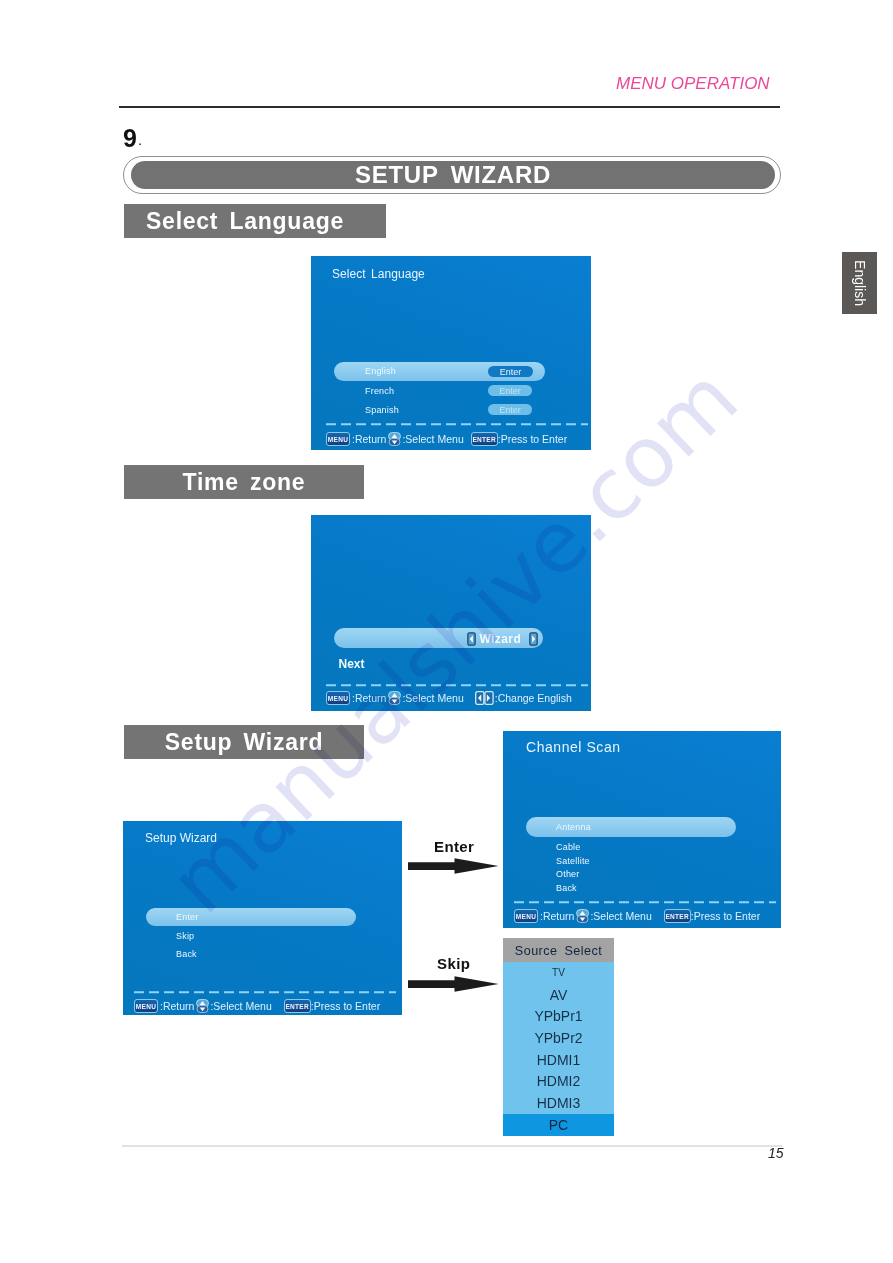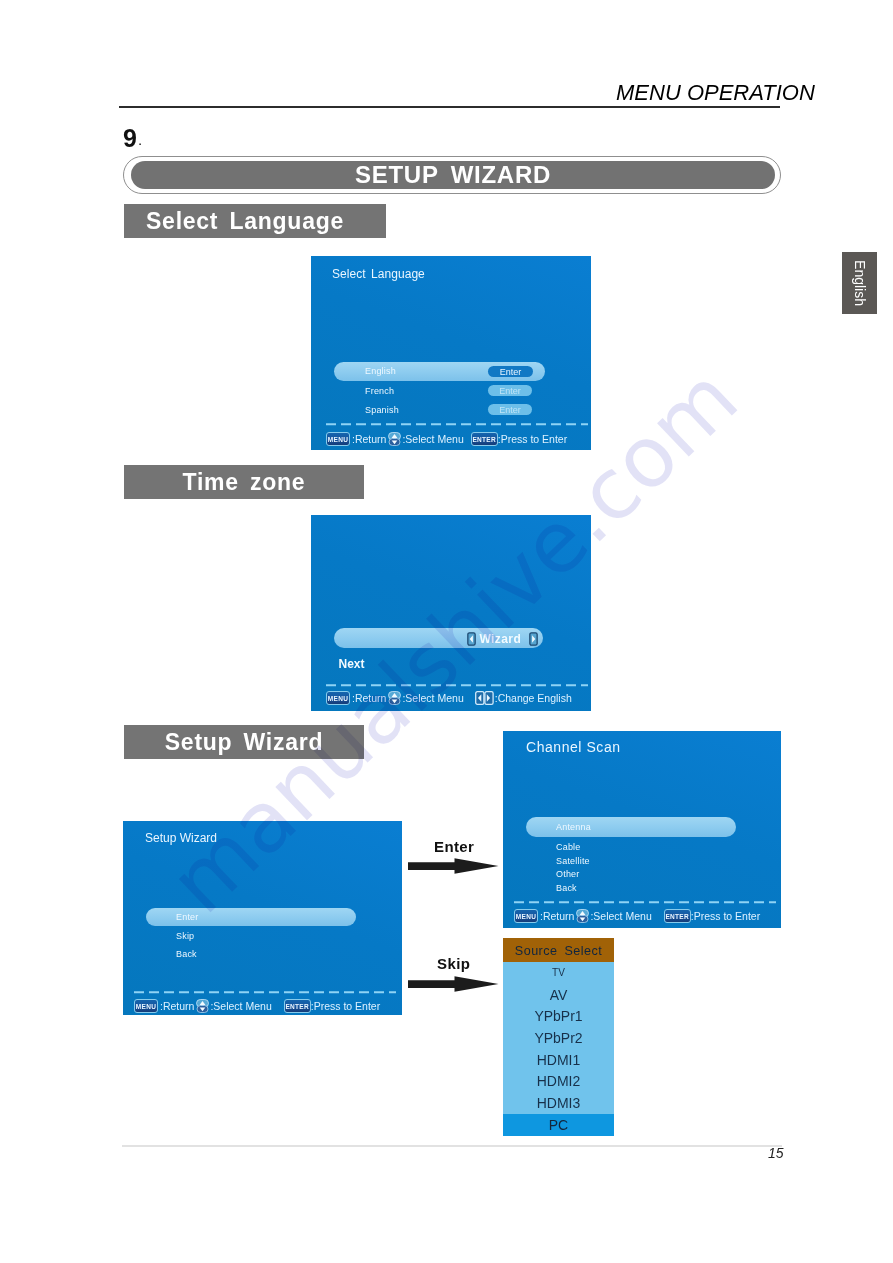--- a/index.html
+++ b/index.html
@@ -2,22 +2,22 @@
 <html><head>
 <meta charset="utf-8">
 <title>Manual page</title>
 <style>
   html,body{margin:0;padding:0;}
   body{width:893px;height:1263px;background:#ffffff;
        font-family:"Liberation Sans",sans-serif;position:relative;overflow:hidden;}
   .page{position:absolute;left:0;top:0;width:893px;height:1263px;background:#fff;}
 
   
-  .hdr-title{position:absolute;left:616px;top:80px;font-size:22px;font-style:italic;
-             font-weight:400;letter-spacing:0px;color:#000000;white-space:nowrap;}
+  .hdr-title{position:absolute;left:616px;top:74px;font-size:17px;font-style:italic;
+             font-weight:400;letter-spacing:0px;color:#ec4899;white-space:nowrap;}
   .hdr-rule{position:absolute;left:119px;top:106px;width:661px;height:2px;background:#2c2c2c;}
   .ftr-rule{position:absolute;left:122px;top:1145px;width:660px;height:2px;background:#e2e2e2;}
   .ftr-page{position:absolute;left:768px;top:1145px;font-size:14px;font-style:italic;color:#222;}
 
   
   .sec-num{position:absolute;left:123px;top:126px;font-size:25px;font-weight:bold;color:#111;
            line-height:25px;}
   .sec-dot{position:absolute;left:138px;top:132px;font-size:15px;font-weight:400;color:#111;
            line-height:15px;}
 
@@ -60,21 +60,21 @@
   .icon-lr{display:inline-block;width:19px;height:14px;margin:0 1px 0 3px;vertical-align:middle;}
   .icon-lr-single{position:absolute;display:inline-block;width:9px;height:14px;}
   .tz-value{position:absolute;color:#f2fbff;font-size:12px;font-weight:bold;letter-spacing:.4px;}
   .tz-next{position:absolute;color:#f2fbff;font-size:12px;font-weight:bold;letter-spacing:0px;}
 
   
   .arrow-lbl{position:absolute;font-size:15px;font-weight:bold;color:#111;letter-spacing:.4px;}
 
   
   .srcbox{position:absolute;}
-  .src-head{background:#a16207;color:#0f2540;display:flex;align-items:center;justify-content:center;}
+  .src-head{background:#a3a3a3;color:#0f2540;display:flex;align-items:center;justify-content:center;}
   .src-item{background:#70c3ec;color:#17304a;display:flex;align-items:center;justify-content:center;}
   .src-last{background:#0e97e0;color:#12263c;display:flex;align-items:center;justify-content:center;}
 
   
   .side-tab{position:absolute;left:842px;top:252px;width:35px;height:62px;background:#5b5855;
             color:#fff;display:flex;align-items:center;justify-content:center;}
   .side-tab span{transform:rotate(90deg);white-space:nowrap;font-size:14px;}
 
   
   .wm{position:absolute;left:0px;top:0px;width:893px;height:1263px;pointer-events:none;

